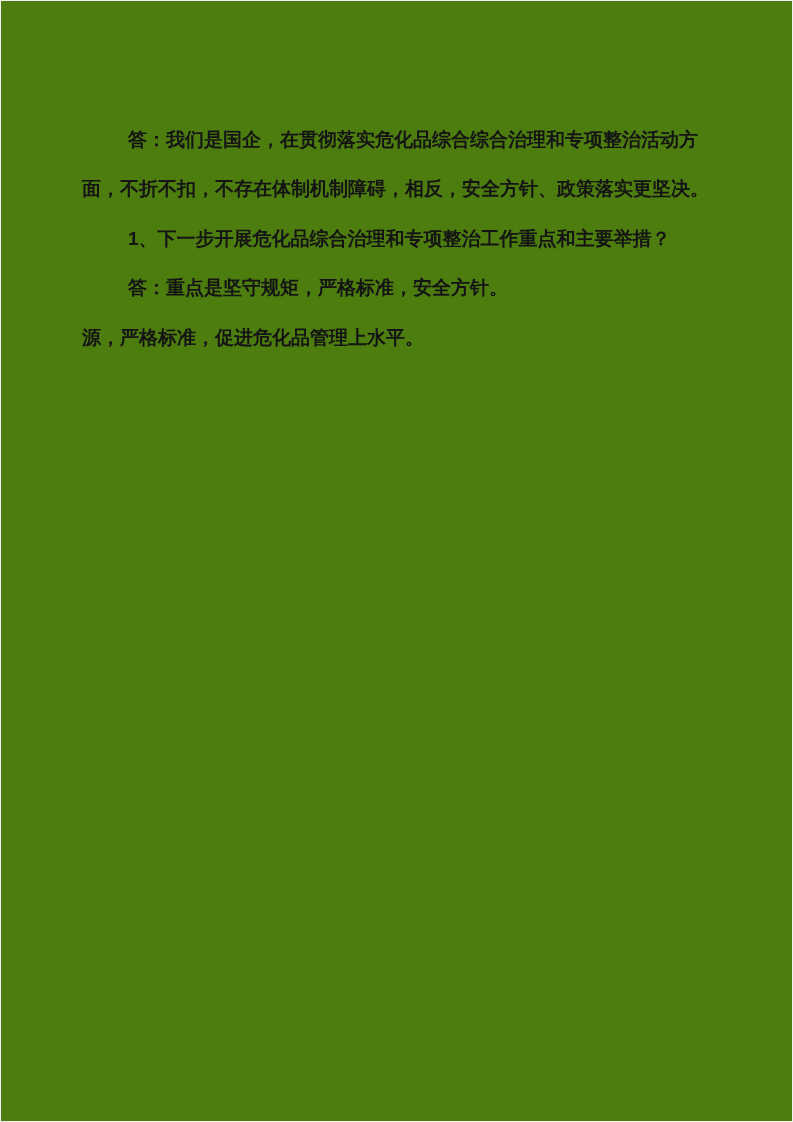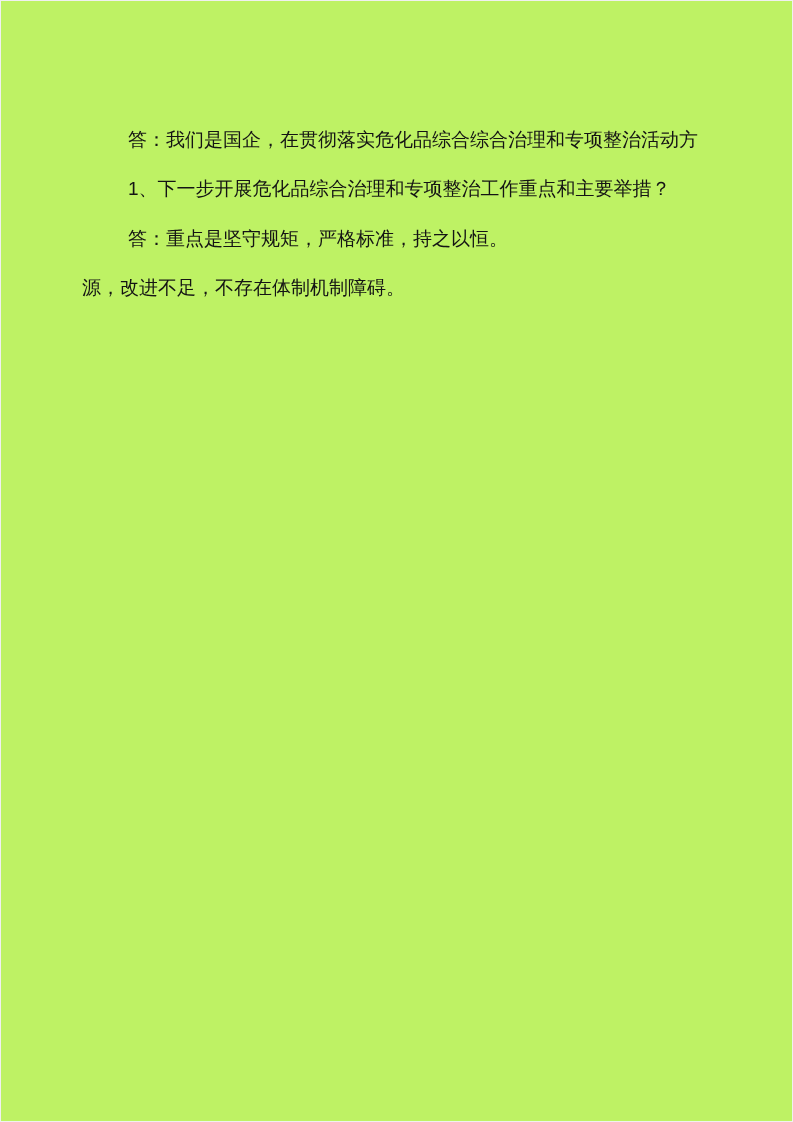--- a/index.html
+++ b/index.html
@@ -10,42 +10,44 @@
     width: 793px;
     height: 1122px;
     background: #ffffff;
     overflow: hidden;
     font-family: "Liberation Sans", "DejaVu Sans", sans-serif;
   }
   .page {
     box-sizing: border-box;
     width: 793px;
     height: 1122px;
-    background: #bef264;
+    background: #4d7c0f;
     border: 1px solid #f0f0f0;
     padding-top: 114px;
     padding-left: 81px;
     padding-right: 78px;
+    font-weight: bold;
   }
   .doc-body {
     color: #141414;
     font-size: 19px;
     line-height: 49.4px;
   }
   .line {
     white-space: nowrap;
     letter-spacing: 0;
   }
   .line.indent {
     padding-left: 46px;
   }
 </style>
 </head>
 <body>
 
 <div class="page">
   <div class="doc-body">
     <div class="line indent">答：我们是国企，在贯彻落实危化品综合综合治理和专项整治活动方</div>
+    <div class="line">面，不折不扣，不存在体制机制障碍，相反，安全方针、政策落实更坚决。</div>
     <div class="line indent">1、下一步开展危化品综合治理和专项整治工作重点和主要举措？</div>
-    <div class="line indent">答：重点是坚守规矩，严格标准，持之以恒。</div>
-    <div class="line">源，改进不足，不存在体制机制障碍。</div>
+    <div class="line indent">答：重点是坚守规矩，严格标准，安全方针。</div>
+    <div class="line">源，严格标准，促进危化品管理上水平。</div>
   </div>
 </div>
 
 </body></html>

